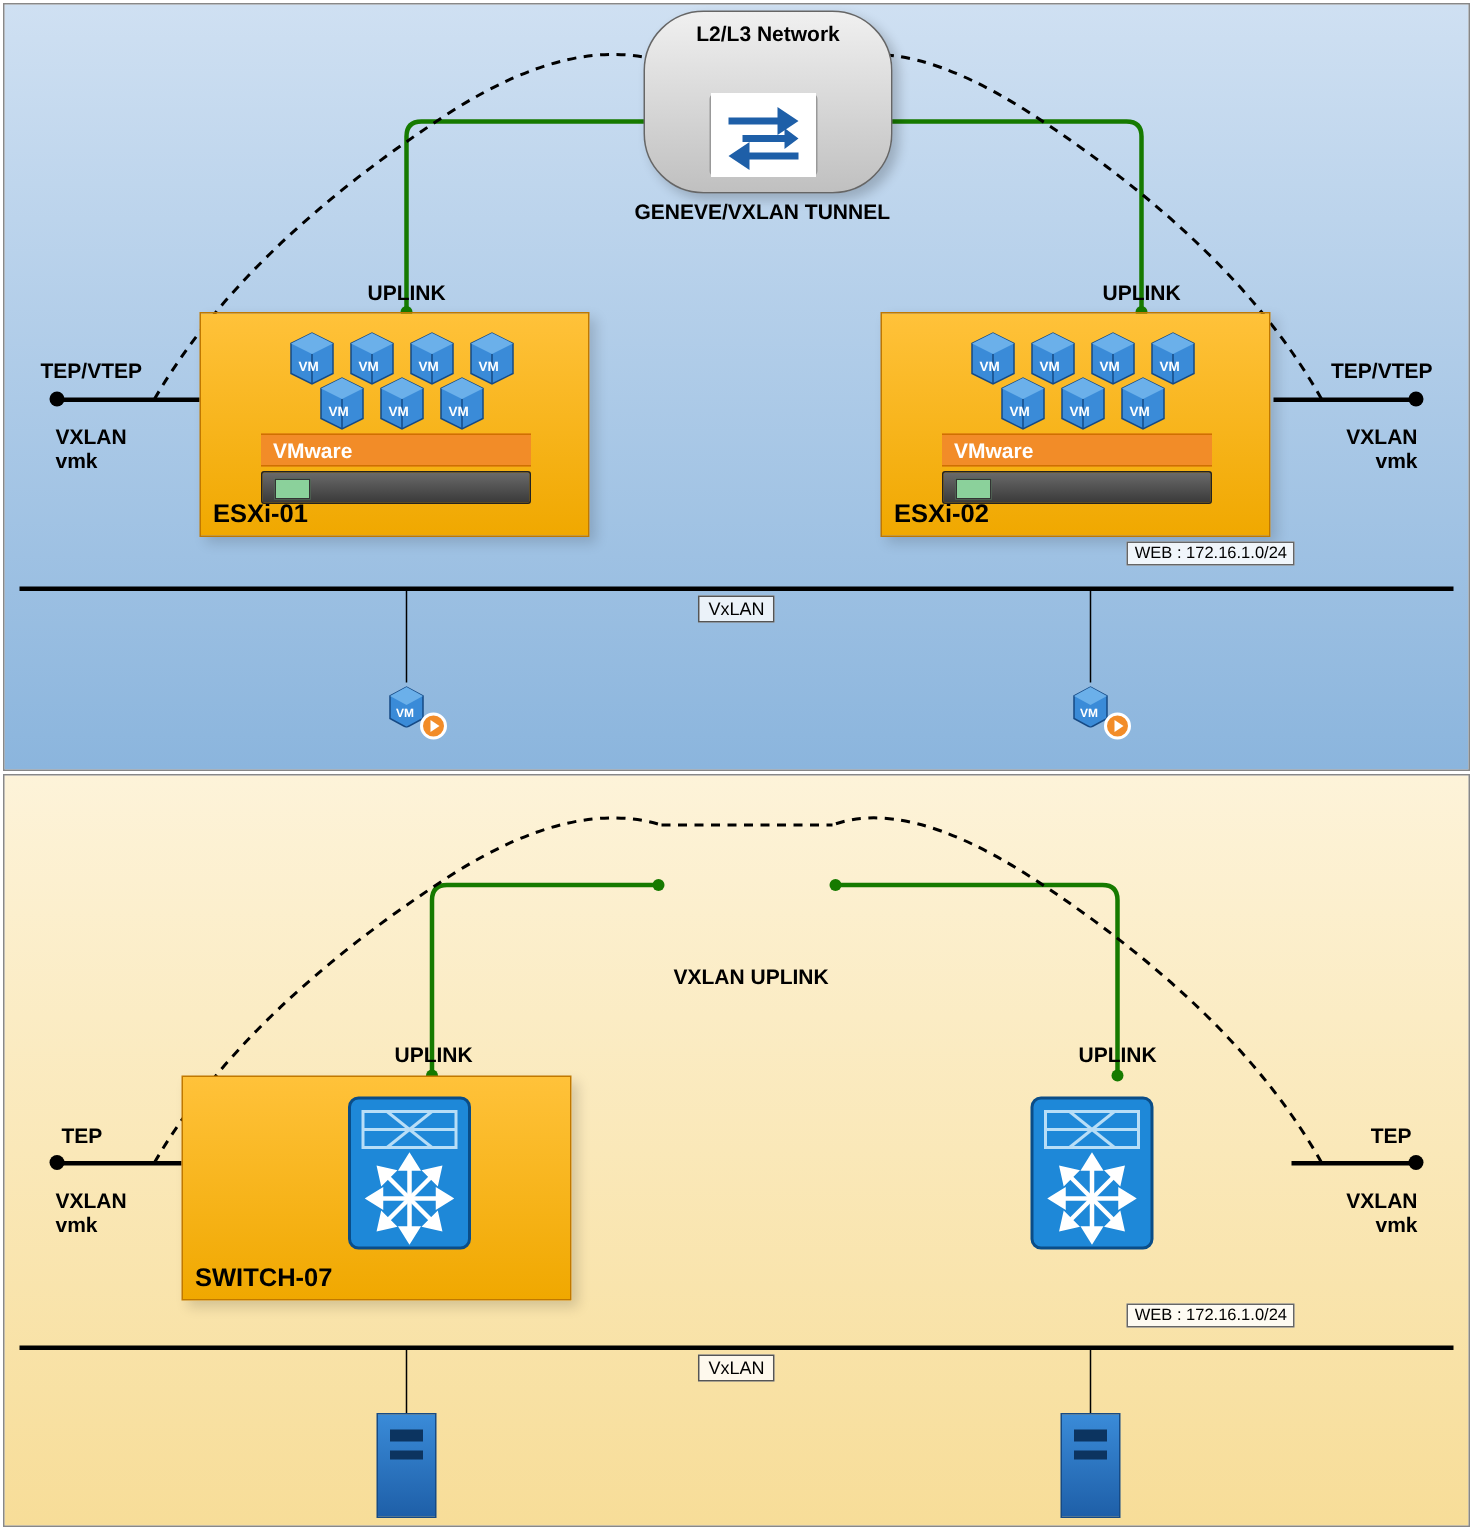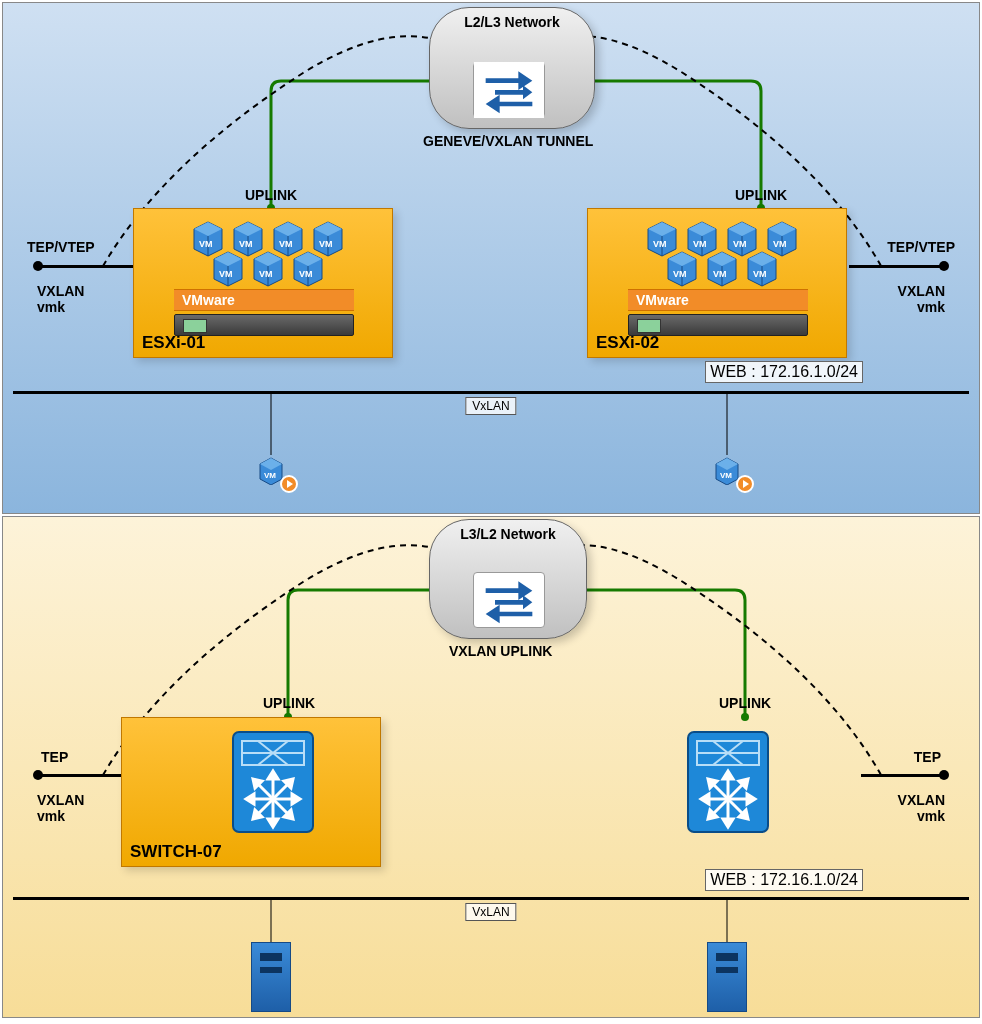--- a/index.html
+++ b/index.html
@@ -28,21 +28,21 @@
   svg.layer { position:absolute; inset:0; width:100%; height:100%; }
   .label {
     position: absolute;
     font-size: 14px;
     font-weight: bold;
     color: #000;
     white-space: nowrap;
   }
   .small-label {
     position:absolute;
-    font-size: 16px;
+    font-size: 11px;
     font-weight: normal;
     color:#000;
     background: rgba(255,255,255,0.85);
     border:1px solid #666;
     padding:1px 4px;
     white-space: nowrap;
   }
   .cloud-box {
     position:absolute;
     border-radius: 40px;
@@ -373,30 +373,20 @@
     <circle cx="554" cy="73" r="4" fill="#167a00"></circle>
     <circle cx="285" cy="200" r="4" fill="#167a00"></circle>
     <circle cx="742" cy="200" r="4" fill="#167a00"></circle>
     <path d="M100 258 Q160 155 300 65 Q380 15 438 33" stroke="#000" stroke-width="2" stroke-dasharray="6 5" fill="none"></path>
     <path d="M878 258 Q820 155 680 65 Q600 15 552 33" stroke="#000" stroke-width="2" stroke-dasharray="6 5" fill="none"></path>
     <line x1="438" y1="33" x2="552" y2="33" stroke="#000" stroke-width="2" stroke-dasharray="6 5"></line>
     <line x1="268" y1="382" x2="268" y2="425" stroke="#000" stroke-width="1"></line>
     <line x1="724" y1="382" x2="724" y2="425" stroke="#000" stroke-width="1"></line>
   </svg>
 
-  <div class="cloud-box" style="left:426px;top:2px;width:158px;height:120px;">
-    <div class="cloud-title">L3/L2 Network</div>
-    <div class="switch-box" style="left:43px;top:30px;position:relative;">
-      <svg viewBox="0 0 60 48">
-        <path d="M10 14 L38 14 L38 8 L50 16 L38 24 L38 18 L10 18 Z" fill="#1e5fa8"></path>
-        <path d="M50 34 L22 34 L22 28 L10 36 L22 44 L22 38 L50 38 Z" fill="#1e5fa8"></path>
-        <path d="M18 24 L42 24 L42 20 L50 26 L42 32 L42 28 L18 28 Z" fill="#1e5fa8"></path>
-      </svg>
-    </div>
-  </div>
   <div class="label" style="left:446px;top:126px;">VXLAN UPLINK</div>
 
   <div class="label" style="left:260px;top:178px;">UPLINK</div>
   <div class="label" style="left:716px;top:178px;">UPLINK</div>
 
   <div class="label" style="left:38px;top:232px;">TEP</div>
   <div class="tep-dot" style="left:30px;top:253px;"></div>
   <div class="tep-line" style="left:38px;top:257px;width:80px;"></div>
   <div class="label" style="left:34px;top:275px;white-space:pre-line;">VXLAN
 vmk</div>

